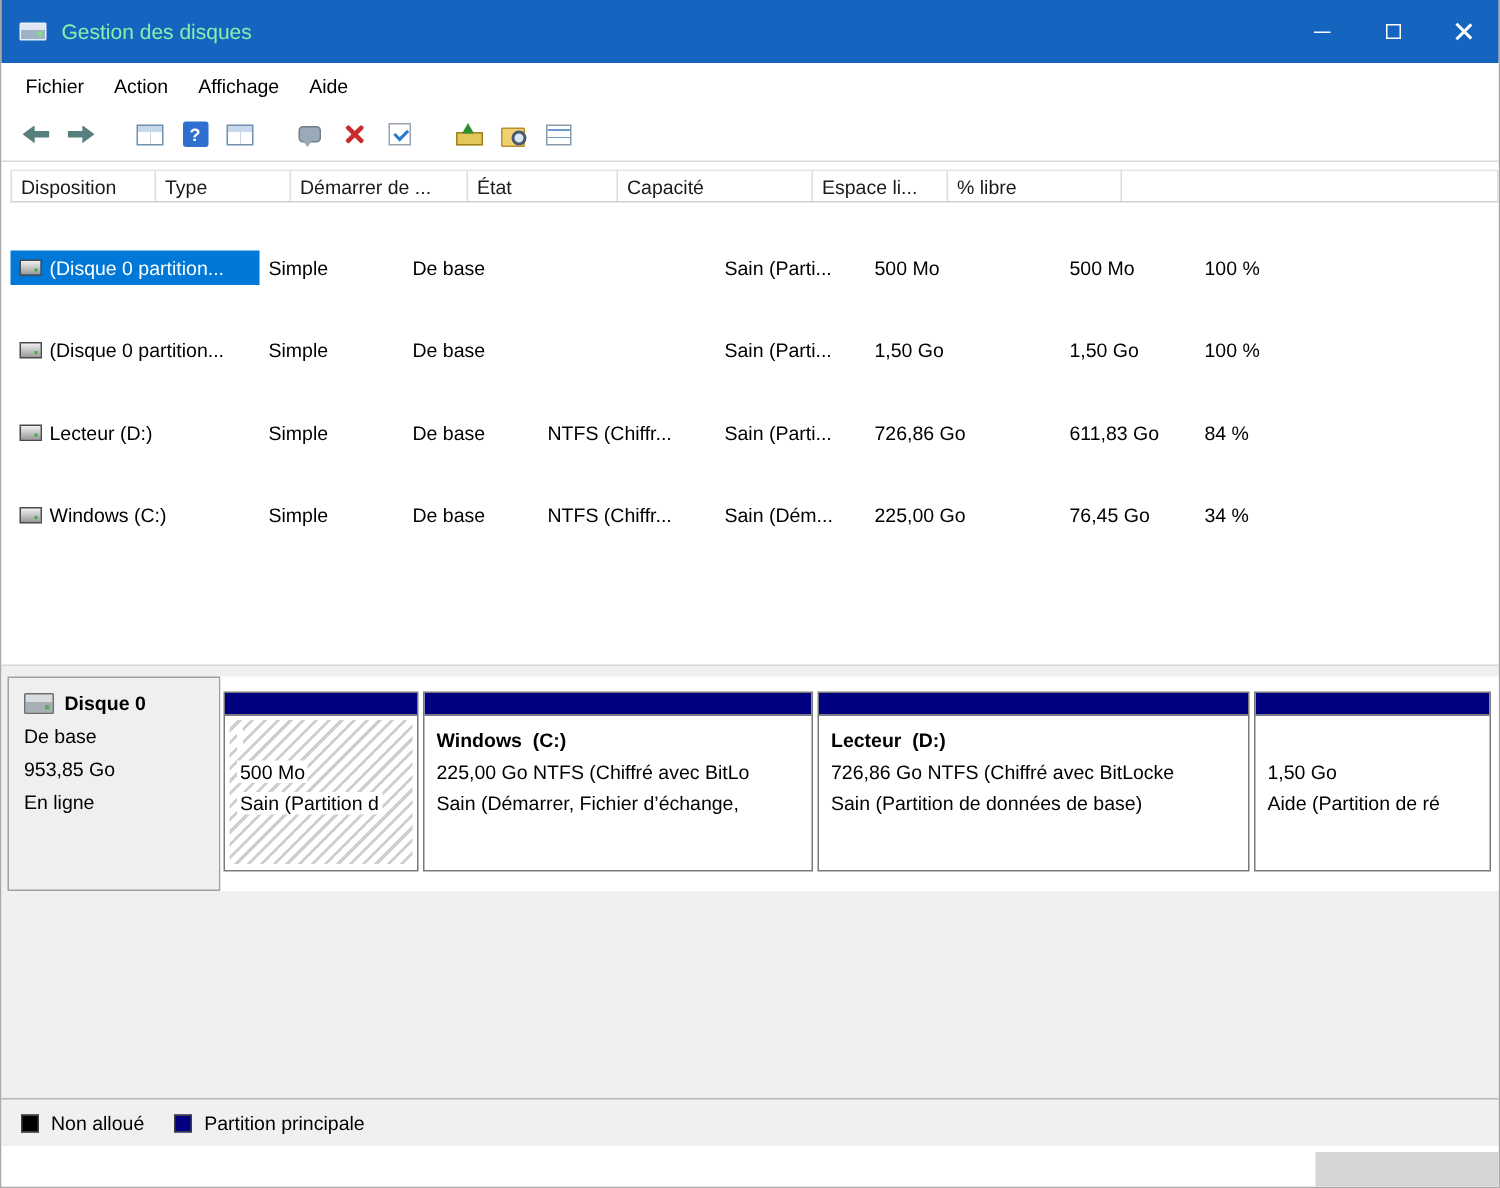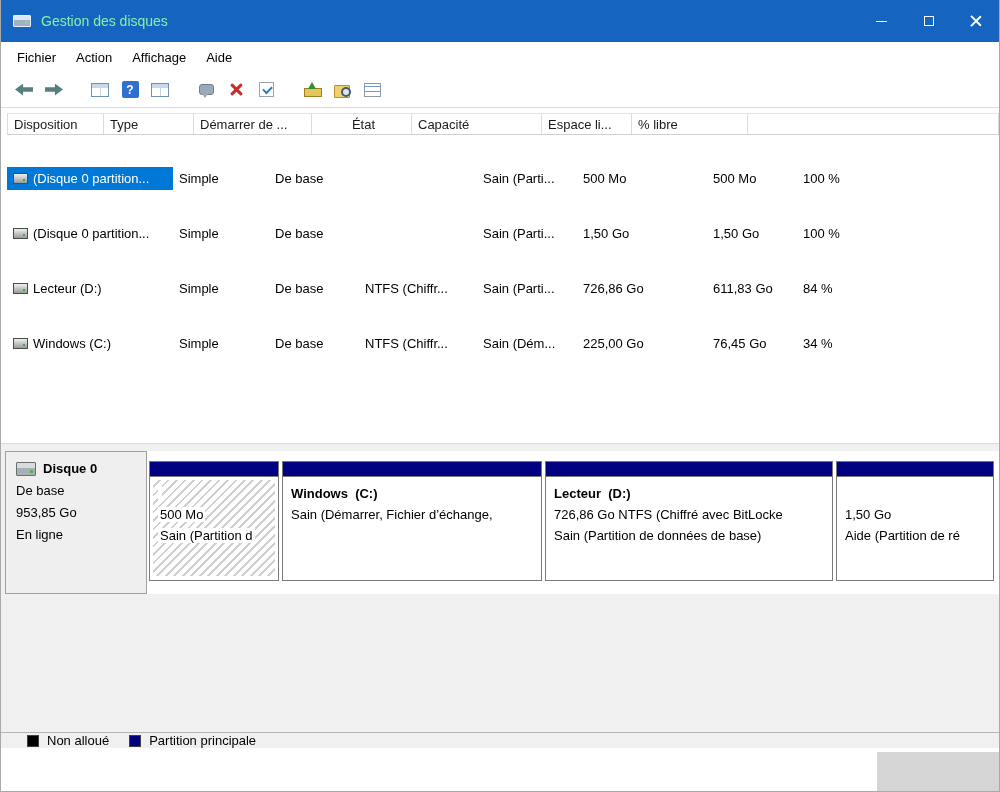--- a/index.html
+++ b/index.html
@@ -56,21 +56,21 @@
   .icon-props { width:17px; height:14px; border:1px solid #8a9aaa;
     background:repeating-linear-gradient(180deg,#fff 0 2px,#6a9ad0 2px 3px,#fff 3px 5px); background-color:#fff; }
 
   
   .listpane { height:335px; background:#fff; padding:5px 0 0 6px; overflow:hidden; flex:0 0 auto; }
   .lv-header { display:flex; height:22px; border-top:1px solid #e5e5e5; border-bottom:1px solid #d0d0d0; border-left:1px solid #dcdcdc; }
   .lv-hcell { border-right:1px solid #dcdcdc; padding:3px 2px 0 6px; color:#1a1a1a; white-space:nowrap; overflow:hidden; }
   .lv-row { display:flex; height:23px; align-items:center;margin-top:32px; }
   .lv-cell { padding-left:6px; white-space:nowrap; overflow:hidden; height:100%; display:flex; align-items:center; }
   .c-volume { width:166px; } .c-disp { width:96px; } .c-type { width:90px; } .c-fs { width:118px; }
-  .c-etat { width:100px;text-align:center; } .c-cap { width:130px; } .c-esp { width:90px; } .c-libre { width:116px; } .c-rest { flex:1; }
+  .c-etat { width:100px; } .c-cap { width:130px; } .c-esp { width:90px; } .c-libre { width:116px; } .c-rest { flex:1; }
   .cell-volume { gap:5px; }
   .drive-icon { width:15px; height:11px; flex:0 0 auto; border:1px solid #4a4a4a; background:linear-gradient(180deg,#f0f0f0,#9a9a9a); position:relative; }
   .drive-icon::after { content:""; position:absolute; right:2px; bottom:2px; width:2px; height:2px; background:#3fae3f; }
   .sel { background:#0078d7; color:#fff; }
 
   
   .graphpane { height:289px; background:#f0f0f0; border-top:1px solid #d9d9d9; position:relative; flex:0 0 auto; }
   .disk-info { position:absolute; left:4px; top:7px; width:142px; height:143px; background:#efefef; border:1px solid #a0a0a0; padding:9px 6px 0 10px; }
   .disk-title-row { display:flex; align-items:center; gap:7px; font-weight:bold; }
   .disk-icon { width:20px; height:14px; border:1px solid #6a6e72; background:linear-gradient(180deg,#d8dcdf 0 5px,#a8b0b6 5px); border-radius:1px; position:relative; }
@@ -85,21 +85,21 @@
   .part-top { height:15px; background:#000080; border-bottom:1px solid #7a7a7a; }
   .part-body { position:relative; height:102px; padding:6px 0 0 8px; line-height:21px; }
   .part-body div { white-space:pre; overflow:hidden; height:21px; }
   .pt-title { font-weight:bold; }
   .part.selected .part-body::before { content:""; position:absolute; inset:3px;
     background:repeating-linear-gradient(135deg,#ffffff 0 4px,#cfcfcf 4px 6px); }
   .part.selected .part-body div { position:relative; z-index:1; }
   .part.selected .part-body span { background:#fff; padding:0 2px; }
 
   
-  .legendbar { height:16px; background:#f0f0f0; border-top:1px solid #b5b5b5; display:flex; align-items:center; padding-left:26px; gap:20px; flex:0 0 auto; }
+  .legendbar { height:32px; background:#f0f0f0; border-top:1px solid #b5b5b5; display:flex; align-items:center; padding-left:13px; gap:20px; flex:0 0 auto; }
   .legend-item { display:flex; align-items:center; gap:8px; }
   .swatch { width:12px; height:12px; border:1px solid #404040; }
   .swatch-unalloc { background:#000000; }
   .swatch-primary { background:#000080; }
   .bottomstrip { flex:1; background:#fff; position:relative; }
   .corner-gray { position:absolute; right:0; top:4px; bottom:0; width:122px; background:#d5d5d5; }
 </style>
 </head>
 <body>
 
@@ -254,20 +254,21 @@
         <div class="part-body">
           <div class="pt-title"><span></span></div>
           <div class="pt-line"><span>500 Mo</span></div>
           <div class="pt-line"><span>Sain (Partition d</span></div>
         </div>
       </div>
       <div class="part p2">
         <div class="part-top"></div>
         <div class="part-body">
           <div class="pt-title"><span>Windows  (C:)</span></div>
+          <div class="pt-line"><span>225,00 Go NTFS (Chiffré avec BitLo</span></div>
           <div class="pt-line"><span>Sain (Démarrer, Fichier d’échange,</span></div>
         </div>
       </div>
       <div class="part p3">
         <div class="part-top"></div>
         <div class="part-body">
           <div class="pt-title"><span>Lecteur  (D:)</span></div>
           <div class="pt-line"><span>726,86 Go NTFS (Chiffré avec BitLocke</span></div>
           <div class="pt-line"><span>Sain (Partition de données de base)</span></div>
         </div>

